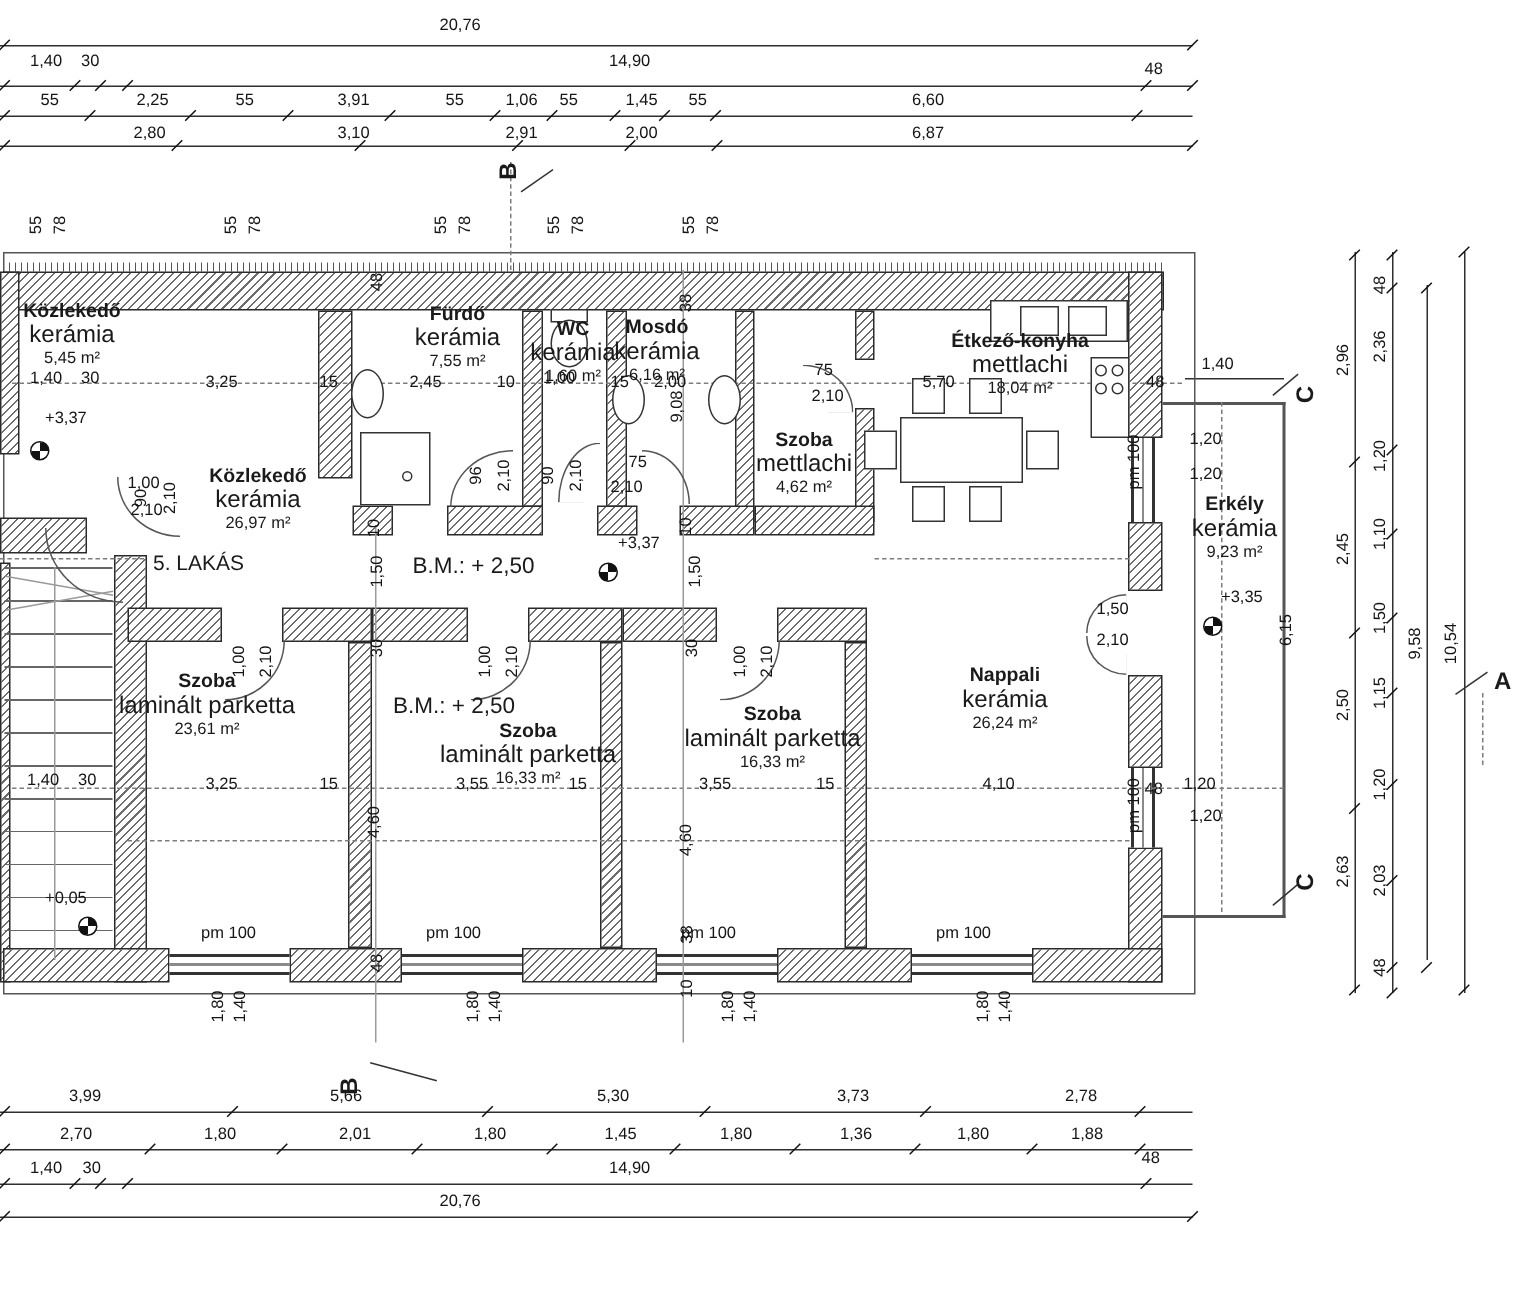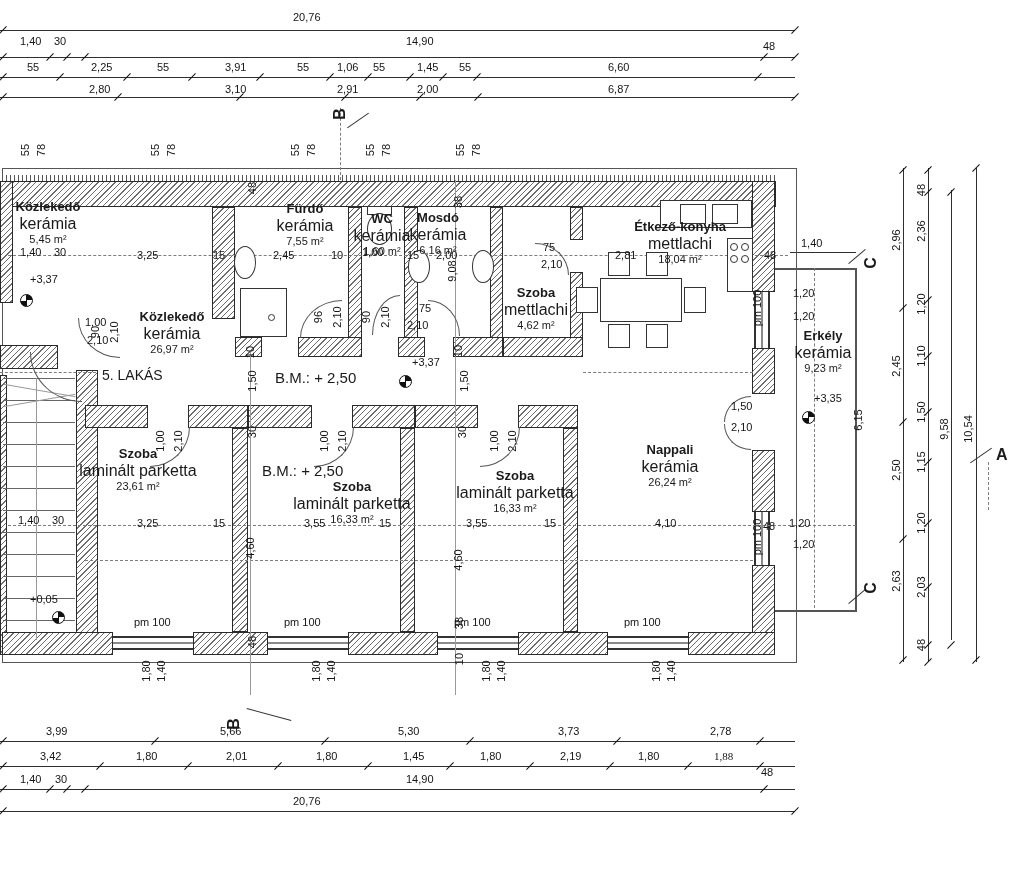--- a/index.html
+++ b/index.html
@@ -252,21 +252,21 @@
       <div class="dim" style="left: 608px; top: 84px;">6,87</div>
       <div class="dim" style="left: 20px; top: 247px;">1,40</div>
       <div class="dim" style="left: 54px; top: 247px;">30</div>
       <div class="dim" style="left: 137px; top: 250px;">3,25</div>
       <div class="dim" style="left: 213px; top: 250px;">15</div>
       <div class="dim" style="left: 273px; top: 250px;">2,45</div>
       <div class="dim" style="left: 331px; top: 250px;">10</div>
       <div class="dim" style="left: 362px; top: 247px;">1,00</div>
       <div class="dim" style="left: 407px; top: 250px;">15</div>
       <div class="dim" style="left: 436px; top: 250px;">2,00</div>
-      <div class="dim" style="left: 615px; top: 250px;">2,81</div>
+      <div class="dim" style="left: 615px; top: 250px;">5,70</div>
       <div class="dim" style="left: 764px; top: 250px;">48</div>
       <div class="dim" style="left: 801px; top: 238px;">1,40</div>
       <div class="dim" style="left: 543px; top: 242px;">75</div>
       <div class="dim" style="left: 541px; top: 259px;">2,10</div>
       <div class="dim" style="left: 419px; top: 303px;">75</div>
       <div class="dim" style="left: 407px; top: 320px;">2,10</div>
       <div class="dim" style="left: 85px; top: 317px;">1,00</div>
       <div class="dim" style="left: 87px; top: 335px;">2,10</div>
       <div class="dim" style="left: 731px; top: 401px;">1,50</div>
       <div class="dim" style="left: 731px; top: 422px;">2,10</div>
@@ -286,29 +286,29 @@
       <div class="dim" style="left: 655px; top: 518px;">4,10</div>
       <div class="dim" style="left: 134px; top: 617px;">pm 100</div>
       <div class="dim" style="left: 284px; top: 617px;">pm 100</div>
       <div class="dim" style="left: 454px; top: 617px;">pm 100</div>
       <div class="dim" style="left: 624px; top: 617px;">pm 100</div>
       <div class="dim" style="left: 46px; top: 726px;">3,99</div>
       <div class="dim" style="left: 220px; top: 726px;">5,66</div>
       <div class="dim" style="left: 398px; top: 726px;">5,30</div>
       <div class="dim" style="left: 558px; top: 726px;">3,73</div>
       <div class="dim" style="left: 710px; top: 726px;">2,78</div>
-      <div class="dim" style="left: 40px; top: 751px;">3,42</div>
+      <div class="dim" style="left: 40px; top: 751px;">2,70</div>
       <div class="dim" style="left: 136px; top: 751px;">1,80</div>
       <div class="dim" style="left: 226px; top: 751px;">2,01</div>
       <div class="dim" style="left: 316px; top: 751px;">1,80</div>
       <div class="dim" style="left: 403px; top: 751px;">1,45</div>
       <div class="dim" style="left: 480px; top: 751px;">1,80</div>
-      <div class="dim" style="left: 560px; top: 751px;">2,19</div>
+      <div class="dim" style="left: 560px; top: 751px;">1,36</div>
       <div class="dim" style="left: 638px; top: 751px;">1,80</div>
-      <div class="dim" style="left: 714px; top: 751px; font-family: Liberation Serif, serif;">1,88</div>
+      <div class="dim" style="left: 714px; top: 751px;">1,88</div>
       <div class="dim" style="left: 20px; top: 774px;">1,40</div>
       <div class="dim" style="left: 55px; top: 774px;">30</div>
       <div class="dim" style="left: 406px; top: 774px;">14,90</div>
       <div class="dim" style="left: 761px; top: 767px;">48</div>
       <div class="dim" style="left: 293px; top: 796px;">20,76</div>
     </div>
   <div id="vlabels">
       <div class="dim dimv" style="left: 25px; top: 150px;">55</div>
       <div class="dim dimv" style="left: 41px; top: 150px;">78</div>
       <div class="dim dimv" style="left: 155px; top: 150px;">55</div>

